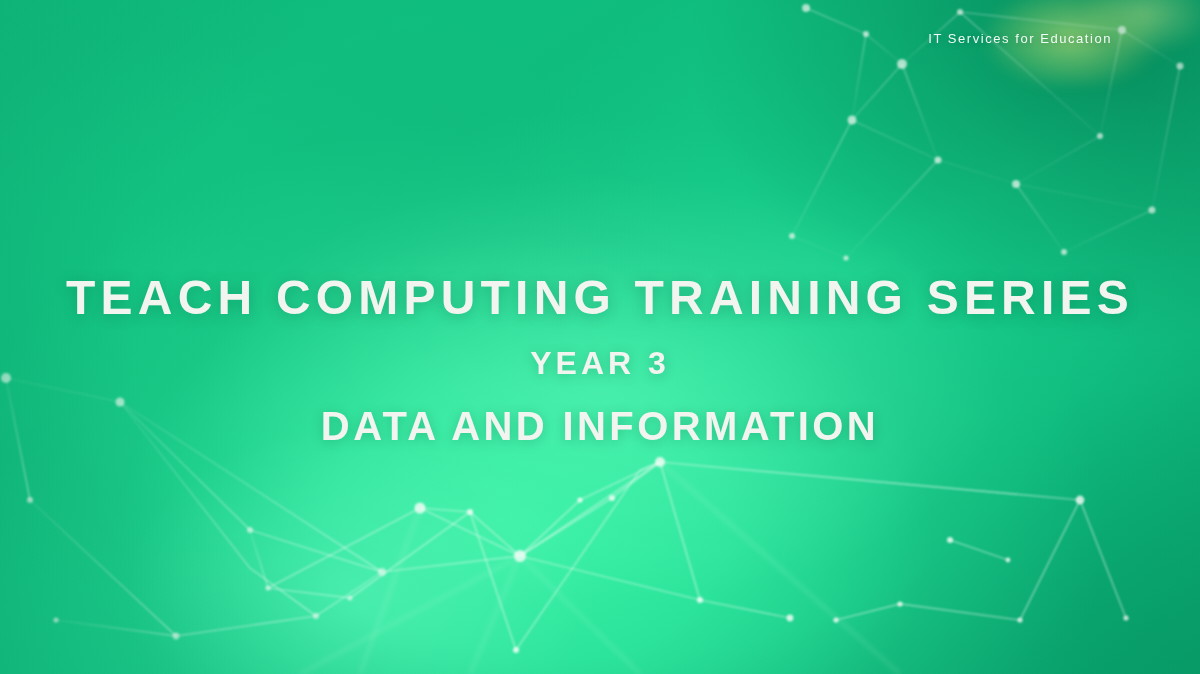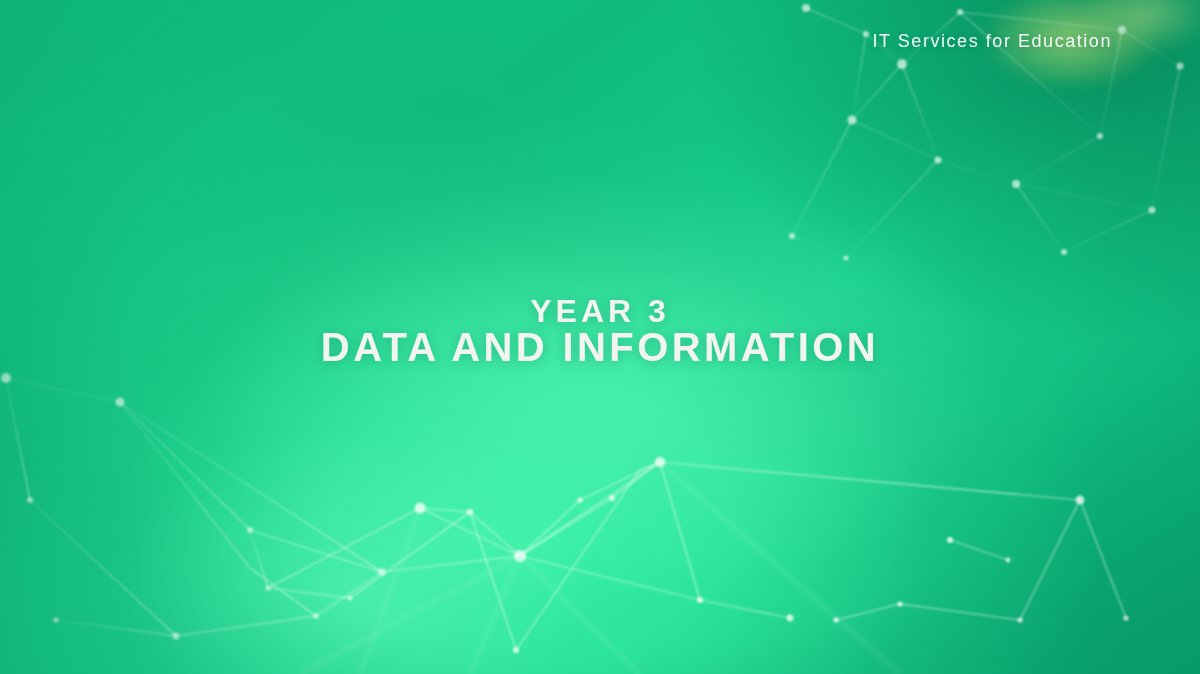--- a/index.html
+++ b/index.html
@@ -85,21 +85,21 @@
   }
 
   .logo-thing {
     color: #35b4ef;
     font-weight: 700;
   }
 
   .logo-tag {
     margin-top: -4px;
     margin-right: 26px;
-    font-size: 18px;
+    font-size: 13px;
     font-weight: 400;
     color: #f2fbf7;
     letter-spacing: 1.55px;
     white-space: nowrap;
   }
 
   
   .headline {
     position: absolute;
     left: 0;
@@ -136,20 +136,21 @@
     margin-top: 23px;
     text-shadow: 0 2px 12px rgba(0,90,58,0.28);
     white-space: nowrap;
   }
 
   .title-topic {
     font-size: 40px;
     font-weight: 700;
     letter-spacing: 3.4px;
     line-height: 1.0;
+    margin-top: 27px;
     text-shadow: 0 2px 12px rgba(0,90,58,0.28);
     white-space: nowrap;
   }
 </style>
 </head>
 <body>
 
 <div class="slide">
 
   <div class="bg-base"></div>
@@ -268,17 +269,18 @@
     </g>
   </svg>
 
   <div class="bg-vignette"></div>
 
   <div class="logo">
     <div class="logo-tag">IT Services for Education</div>
   </div>
 
   <div class="headline">
+    <div class="title-main">TEACH COMPUTING TRAINING SERIES</div>
     <div class="title-sub2">YEAR 3</div>
     <div class="title-topic">DATA AND INFORMATION</div>
   </div>
 
 </div>
 
 </body></html>

